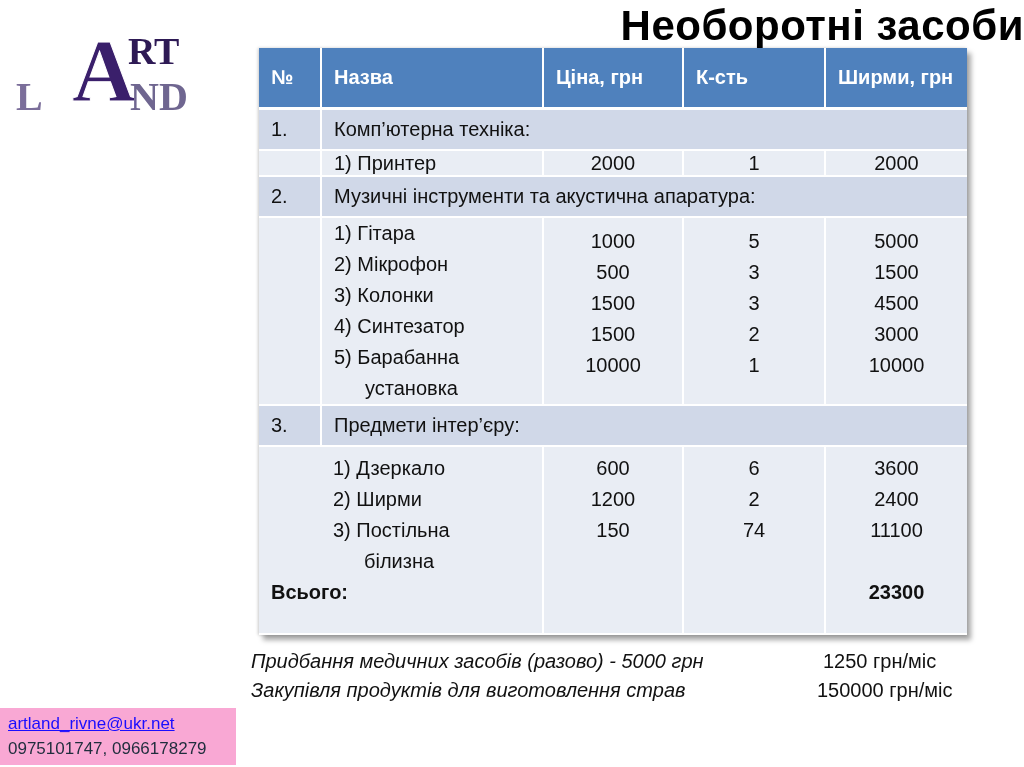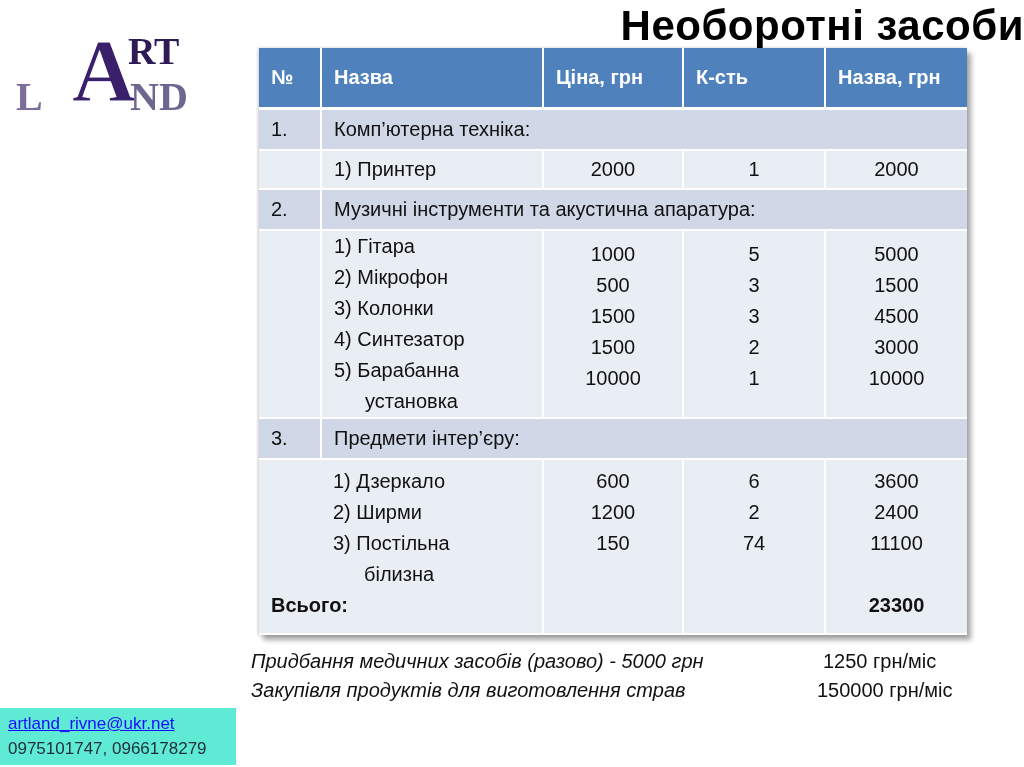--- a/index.html
+++ b/index.html
@@ -29,21 +29,21 @@
   .num { text-align:center; padding-left:0; }
   .lines div { line-height:31px; }
   .indent { padding-left:31px; }
   .bottom-notes {
     position:absolute; left:251px; top:647px; font-size:20px; line-height:29px; color:#111;
   }
   .note-row { display:flex; }
   .note-left { width:560px;font-style:italic; }
   .contact {
     position:absolute; left:0; top:708px; width:236px; height:57px;
-    background:#5eead4; font-size:17px; line-height:25px; padding:3px 0 0 8px; box-sizing:border-box;
+    background:#f9a8d4; font-size:17px; line-height:25px; padding:3px 0 0 8px; box-sizing:border-box;
     color:#1f2d3d;
   }
   .contact a { color:#1a0dff; text-decoration:underline; }
 </style>
 </head>
 <body>
 
 <div class="title">Необоротні засоби</div>
 
 <svg class="logo" viewBox="0 0 200 100">
@@ -61,28 +61,28 @@
         <col style="width:140px">
         <col style="width:142px">
         <col style="width:142px">
     </colgroup>
     <tbody>
         <tr>
       <th>№</th>
       <th>Назва</th>
       <th>Ціна, грн</th>
       <th>К-сть</th>
-      <th>Назва, грн</th>
+      <th>Ширми, грн</th>
     </tr>
 
     <tr class="cat">
       <td>1.</td>
       <td colspan="4">Комп’ютерна техніка:</td>
     </tr>
-    <tr class="item" style="height:39px">
+    <tr class="item" style="height:26px">
       <td></td>
       <td>1) Принтер</td>
       <td class="num">2000</td>
       <td class="num">1</td>
       <td class="num">2000</td>
     </tr>
 
     <tr class="cat">
       <td>2.</td>
       <td colspan="4">Музичні інструменти та акустична апаратура:</td>

